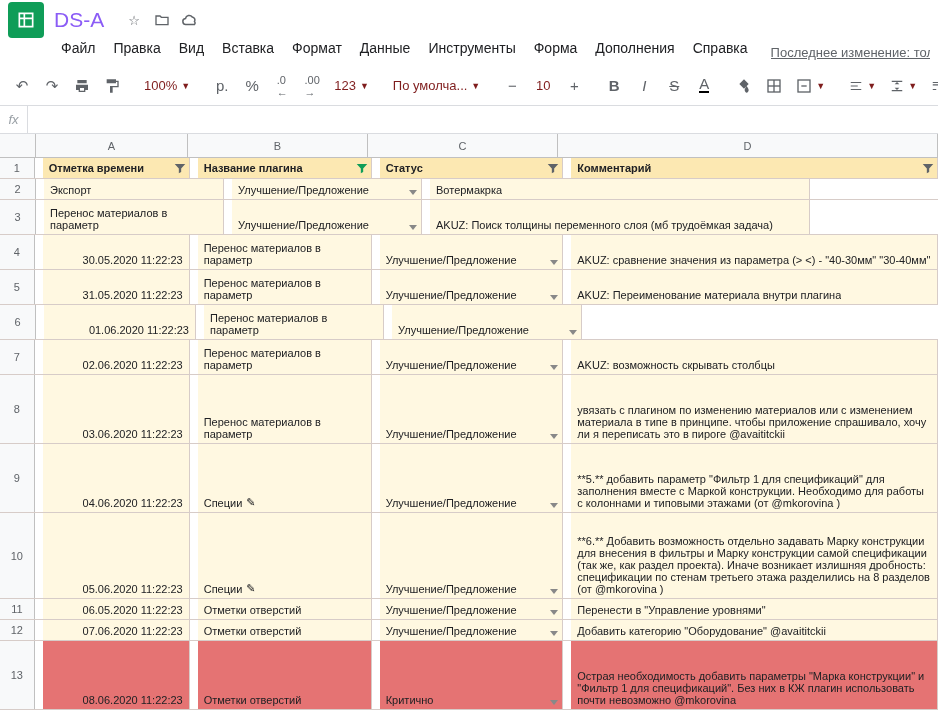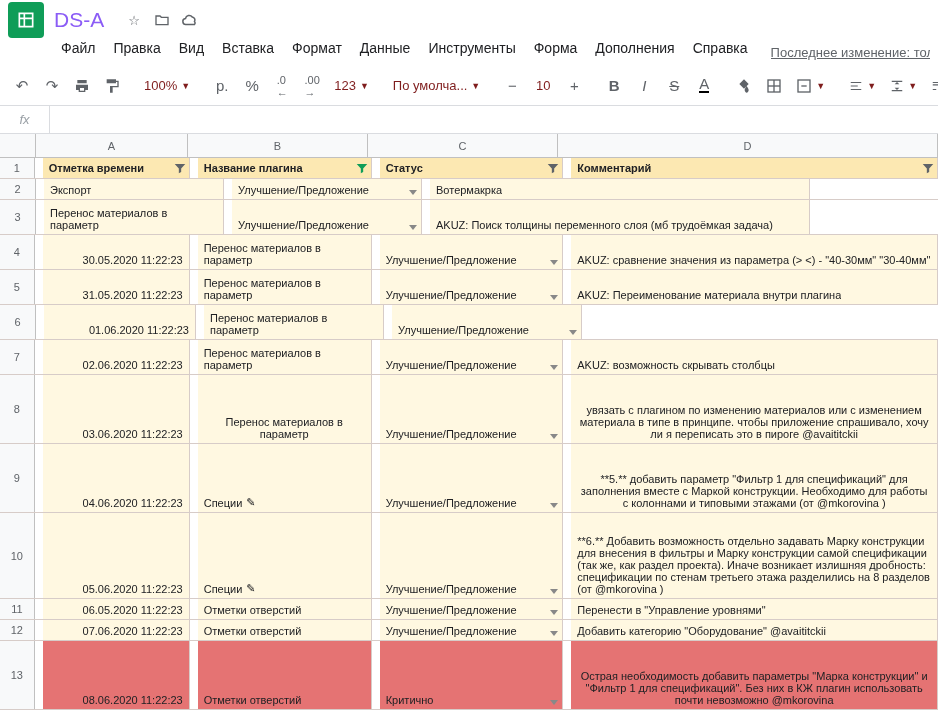--- a/index.html
+++ b/index.html
@@ -23,21 +23,21 @@
   .tb-sep { width: 1px; height: 20px; background: #dadce0; margin: 0 4px; }
   .tb-select { display:flex; align-items:center; padding: 0 6px; height: 28px; color: #7f1d1d; cursor:pointer; font-size:13px; }
   .tb-select .chev { margin-left:4px; font-size: 9px; }
   .bold { font-weight: bold; }
   .italic { font-style: italic; }
   .strike { text-decoration: line-through; }
   .underline-a { border-bottom: 2px solid #000; padding-bottom:1px; line-height:12px;}
   
   
   .formula-bar { display: flex; align-items: center; height: 28px; border-bottom: 1px solid #dadce0; }
-  .fx { width: 50px; text-align: center; font-style: italic; color: #9aa0a6; border-right: 1px solid #dadce0; height:100%; display:flex; align-items:center; justify-content:center; }
+  .fx { width: 28px; text-align: center; font-style: italic; color: #9aa0a6; border-right: 1px solid #dadce0; height:100%; display:flex; align-items:center; justify-content:center; }
   .formula-input { flex: 1; padding: 0 8px; height: 100%; border:none; outline:none; }
   
   
   .grid { display: flex; flex-direction: column; }
   .col-headers { display: flex; height: 24px; background: #f8f9fa; border-bottom: 1px solid #c0c0c0; }
   .corner { width: 36px; border-right: 1px solid #c0c0c0; background: #f8f9fa; }
   .col-h { border-right: 1px solid #c0c0c0; display:flex; align-items:center; justify-content:center; color:#5f6368; font-size:11px; }
   .col-A { width: 152px; }
   .col-B { width: 180px; }
   .col-C { width: 190px; }
@@ -50,21 +50,21 @@
   .cell.data { background: #fff8e1; }
   .cell.critical { background: #e57373; }
   .cell.colA { justify-content: flex-end; }
   .filter-btn { position: absolute; right: 2px; top: 50%; transform: translateY(-50%); width: 14px; height: 14px; cursor:pointer; }
   .filter-btn svg { width:14px; height:14px; }
   .filter-btn.active svg { fill: #0f9d58; }
   .filter-btn svg { fill: #5f6368; }
   .dd-arrow { position:absolute; right:4px; bottom:4px; width:0; height:0; border-left:4px solid transparent; border-right:4px solid transparent; border-top:5px solid #888; cursor:pointer; }
   .cell-text { overflow: hidden; }
   .row.tall-2 .cell { min-height: 34px; }
-  .row.tall-4 .cell { min-height: 68px; text-align: center; }
+  .row.tall-4 .cell { min-height: 68px; }
   .row.tall-5 .cell { min-height: 85px; }
   .row.single .cell { min-height: 20px; }
   .pencil::after { content: "✎"; margin-left: 4px; font-size: 11px; }
 </style>
 </head>
 <body>
 
 <div class="titlebar">
   <div class="app-icon">
     <svg viewBox="0 0 24 24">

